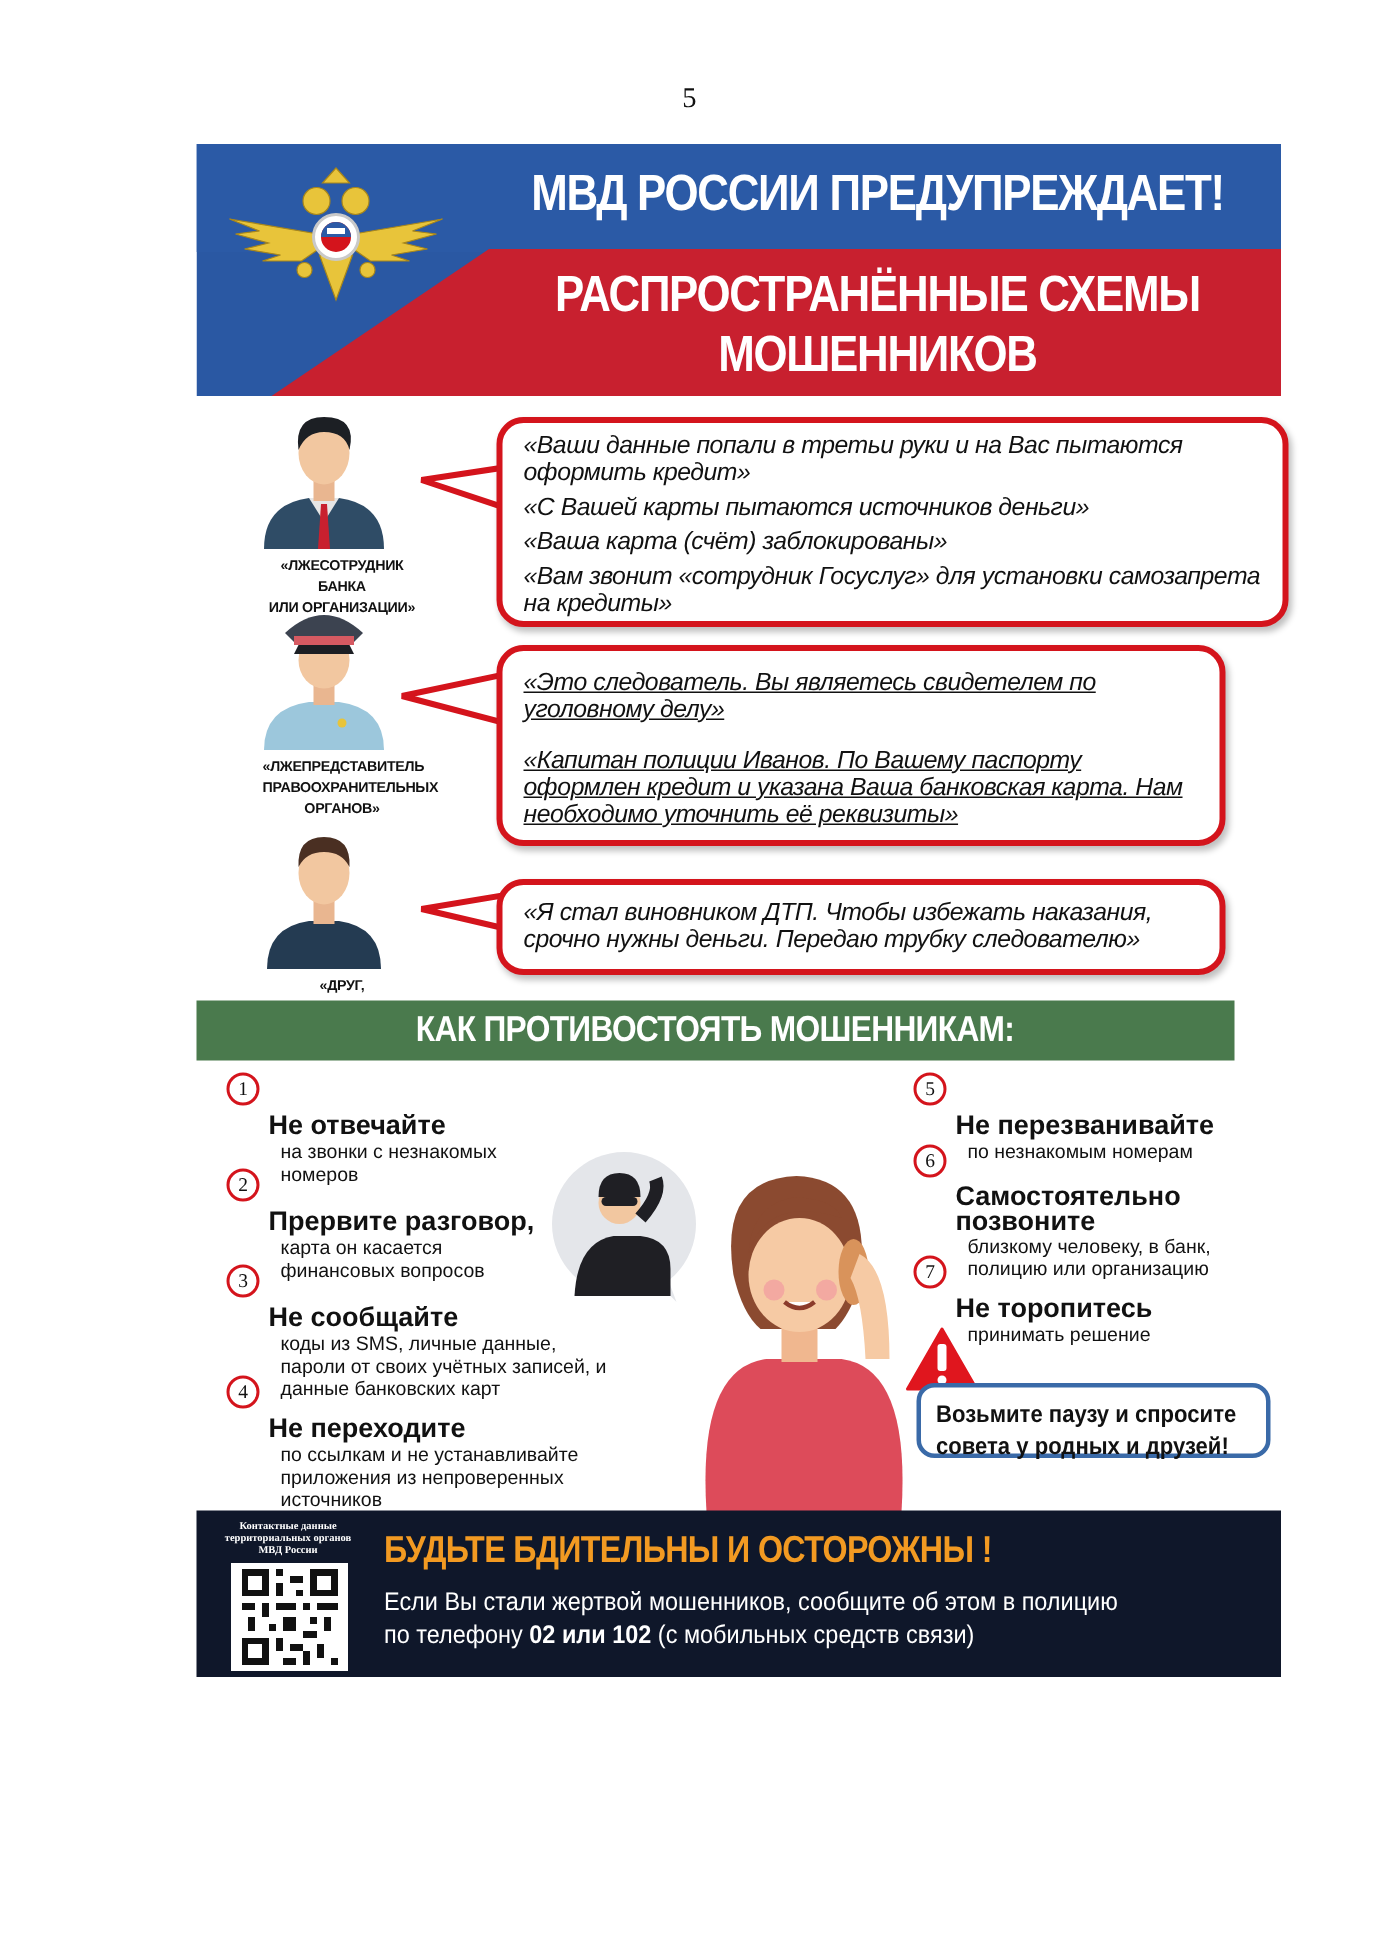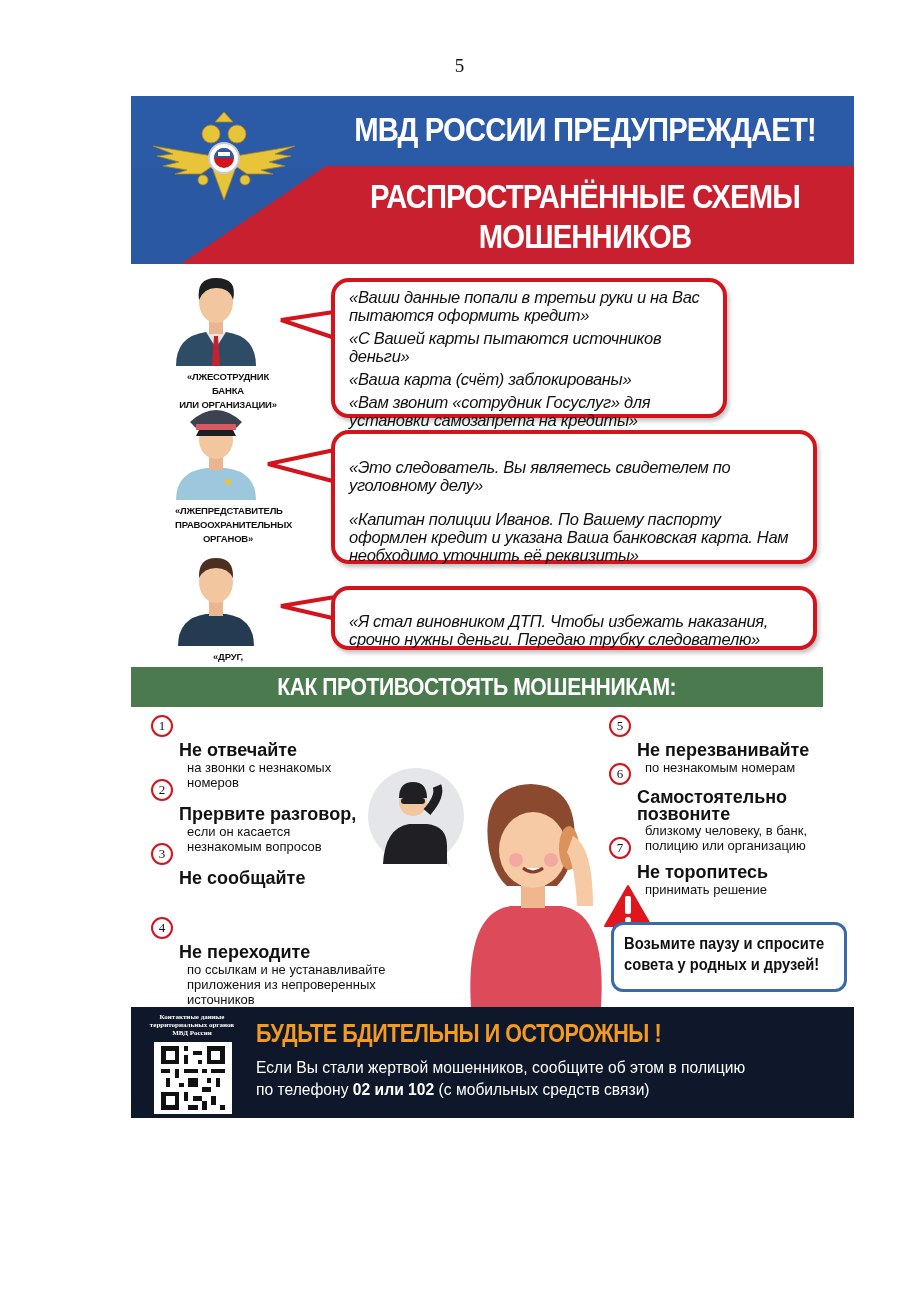--- a/index.html
+++ b/index.html
@@ -37,21 +37,21 @@
   .green-bar { position: absolute; left: 0; top: 571px; width: 692px; height: 40px; background: #4a7a4d;
     color: #fff; font-weight: bold; font-size: 24px; line-height: 40px; text-align: center; letter-spacing: -0.5px; }
   .green-bar span { display: inline-block; transform: scaleX(0.88); }
 
   .tip { position: absolute; }
   .tip-num { position: absolute; left: 0; top: 1px; width: 22px; height: 22px; border: 2px solid #d4141c; border-radius: 50%;
     font-family: "Liberation Serif", serif; font-size: 13px; line-height: 18px; text-align: center; color: #111; background: #fff; }
   .tip-title { margin-left: 28px; font-weight: bold; font-size: 18px; line-height: 19px; color: #111; margin-top: 27px; }
   .tip-desc { margin-left: 36px; font-size: 13px; line-height: 15px; color: #111; }
 
-  .warn-box { position: absolute; left: 480px; top: 826px; width: 236px; height: 70px; border: 3px solid #3a6aa8;
+  .warn-box { position: absolute; left: 480px; top: 826px; width: 236px; height: 50px; border: 3px solid #3a6aa8;
     border-radius: 12px; background: #fff; padding: 8px 0 0 10px; }
   .warn-box p { font-weight: bold; font-size: 16px; line-height: 21px; color: #111; transform: scaleX(0.92); transform-origin: left; white-space: nowrap; }
   .warn-icon { position: absolute; left: 472px; top: 788px; width: 50px; height: 44px; }
 
   .footer { position: absolute; left: 0; top: 911px; width: 723px; height: 111px; background: #0f172a; }
   .qr-caption { position: absolute; left: 16px; top: 6px; width: 90px; font-family: "Liberation Serif", serif;
     font-size: 7px; line-height: 8px; text-align: center; color: #fff; font-weight: bold; }
   .qr { position: absolute; left: 23px; top: 35px; width: 78px; height: 72px; background: #fff; padding: 4px; }
   .ft-title { position: absolute; left: 125px; top: 12px; color: #f29a22; font-weight: bold; font-size: 25px;
     letter-spacing: -0.5px; white-space: nowrap; transform: scaleX(0.86); transform-origin: left; }
@@ -102,21 +102,21 @@
         <rect x="43" y="50" width="14" height="18" fill="#e9b690"></rect>
         <ellipse cx="50" cy="36" rx="17" ry="21" fill="#f2c7a0"></ellipse>
         <path d="M33 34 Q30 12 50 12 Q72 12 67 34 Q64 22 50 22 Q38 22 33 34 Z" fill="#1c1f24"></path>
       </svg>
       <div class="person-label">«ЛЖЕСОТРУДНИК БАНКА</div>
       <div class="person-label">ИЛИ ОРГАНИЗАЦИИ»</div>
     </div>
     <svg class="tail" style="left:148px; top:40px;" width="70" height="40" viewBox="0 0 70 40">
       <path d="M68 4 L2 14 L68 36" fill="#fff" stroke="#d4141c" stroke-width="4"></path>
     </svg>
-    <div class="bubble" style="left:200px; top:12px; width:396px; height:140px;">
+    <div class="bubble" style="left:200px; top:12px; width:528px; height:140px;">
       <p>«Ваши данные попали в третьи руки и на Вас пытаются оформить кредит»</p>
       <p>«С Вашей карты пытаются источников деньги»</p>
       <p>«Ваша карта (счёт) заблокированы»</p>
       <p>«Вам звонит «сотрудник Госуслуг» для установки самозапрета на кредиты»</p>
     </div>
   </div>
 
   <div class="scheme" style="top:300px; height:150px;">
     <div class="person" style="left:20px; top:0;">
       <svg width="100" height="104" viewBox="0 0 100 104">
@@ -128,59 +128,60 @@
         <rect x="30" y="28" width="40" height="6" fill="#d65a62"></rect>
         <path d="M33 34 L67 34 L70 40 L30 40 Z" fill="#1c1f24"></path>
       </svg>
       <div class="person-label">«ЛЖЕПРЕДСТАВИТЕЛЬ</div>
       <div class="person-label">ПРАВООХРАНИТЕЛЬНЫХ</div>
       <div class="person-label">ОРГАНОВ»</div>
     </div>
     <svg class="tail" style="left:135px; top:48px;" width="80" height="44" viewBox="0 0 80 44">
       <path d="M78 4 L2 20 L78 40" fill="#fff" stroke="#d4141c" stroke-width="4"></path>
     </svg>
-    <div class="bubble" style="left:200px; top:34px; width:486px; height:134px; padding-top:24px;">
+    <div class="bubble" style="left:200px; top:34px; width:486px; height:134px; padding-top:12px;text-decoration:underline;">
       <p style="width:400px;">«Это следователь. Вы являетесь свидетелем по уголовному делу»</p>
       <p style="margin-top:16px;">«Капитан полиции Иванов. По Вашему паспорту оформлен кредит и указана Ваша банковская карта. Нам необходимо уточнить её реквизиты»</p>
     </div>
   </div>
 
   <div class="scheme" style="top:450px; height:120px;">
     <div class="person" style="left:20px; top:0;">
       <svg width="100" height="100" viewBox="0 0 100 100">
         <path d="M12 100 Q12 72 40 68 L60 68 Q88 72 88 100 Z" fill="#243b52"></path>
         <rect x="43" y="52" width="14" height="18" fill="#e9b690"></rect>
         <ellipse cx="50" cy="36" rx="17" ry="21" fill="#f2c7a0"></ellipse>
         <path d="M33 32 Q32 12 50 12 Q68 12 67 32 Q62 22 50 22 Q38 22 33 32 Z" fill="#4a2f22"></path>
       </svg>
       <div class="person-label">«ДРУГ, РОДСТВЕННИК»</div>
     </div>
     <svg class="tail" style="left:148px; top:46px;" width="64" height="32" viewBox="0 0 64 32">
       <path d="M62 4 L2 14 L62 28" fill="#fff" stroke="#d4141c" stroke-width="4"></path>
     </svg>
-    <div class="bubble" style="left:200px; top:40px; width:486px; height:64px; padding-top:22px;">
+    <div class="bubble" style="left:200px; top:40px; width:486px; height:64px; padding-top:9px;">
       <p>«Я стал виновником ДТП. Чтобы избежать наказания, срочно нужны деньги. Передаю трубку следователю»</p>
     </div>
   </div>
 
   <div class="green-bar"><span>КАК ПРОТИВОСТОЯТЬ МОШЕННИКАМ:</span></div>
 
   <div class="tip" style="left:20px; top:618px; width:230px;">
     <div class="tip-num">1</div>
     <div class="tip-title">Не отвечайте</div>
     <div class="tip-desc" style="width:180px;">на звонки с незнакомых номеров</div>
   </div>
   <div class="tip" style="left:20px; top:682px; width:230px;">
     <div class="tip-num">2</div>
     <div class="tip-title">Прервите разговор,</div>
-    <div class="tip-desc" style="width:160px;">если он касается незнакомым вопросов</div>
+    <div class="tip-desc" style="width:160px;">карта он касается финансовых вопросов</div>
   </div>
   <div class="tip" style="left:20px; top:746px; width:260px;">
     <div class="tip-num">3</div>
     <div class="tip-title">Не сообщайте</div>
+    <div class="tip-desc" style="width:230px;">коды из SMS, личные данные, пароли от своих учётных записей, и данные банковских карт</div>
   </div>
   <div class="tip" style="left:20px; top:820px; width:260px;">
     <div class="tip-num">4</div>
     <div class="tip-title">Не переходите</div>
     <div class="tip-desc" style="width:228px;">по ссылкам и не устанавливайте приложения из непроверенных источников</div>
   </div>
 
   <div class="tip" style="left:478px; top:618px; width:240px;">
     <div class="tip-num">5</div>
     <div class="tip-title">Не перезванивайте</div>

